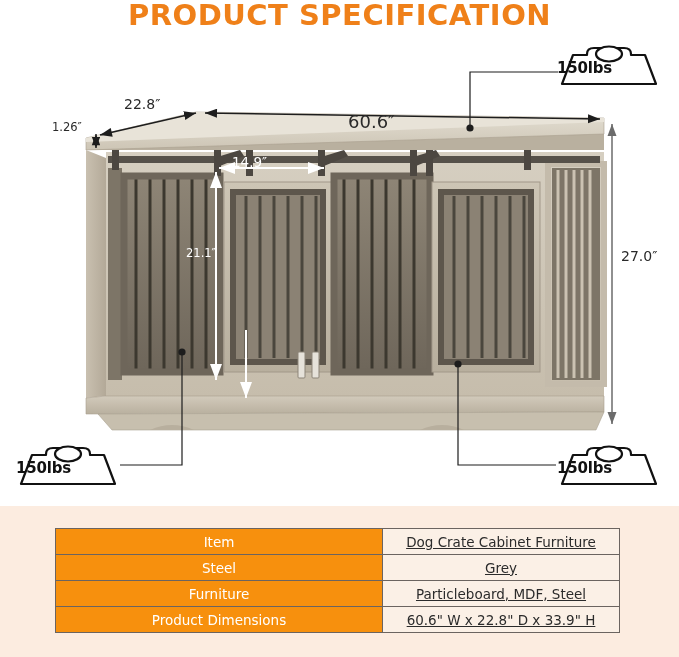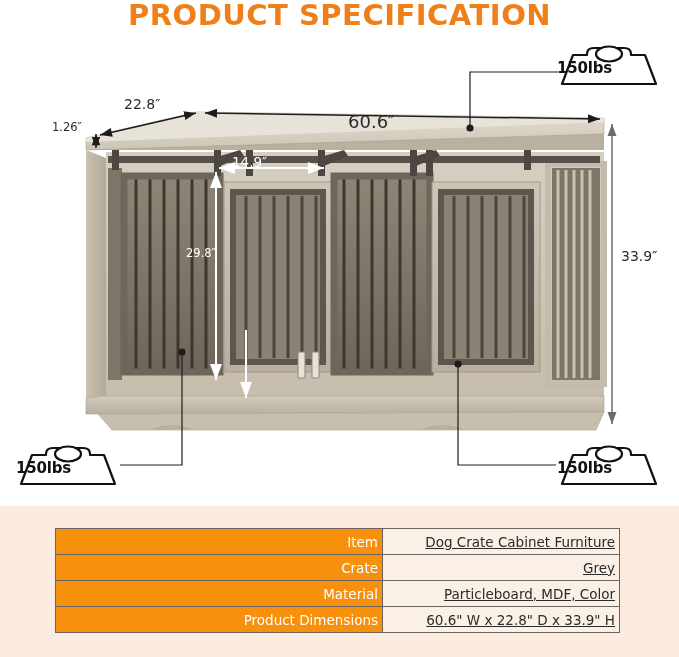--- a/index.html
+++ b/index.html
@@ -30,21 +30,21 @@
   
   .spec-table{
     position:absolute;left:55px;top:528px;
     width:565px;border-collapse:collapse;
     table-layout:fixed;
   }
   .spec-table td{
     height:25px;
     border:1px solid #6b6460;
     font-size:13.5px;
-    text-align:right;
+    text-align:center;
     vertical-align:middle;
     padding:0 4px;
     font-family:"DejaVu Sans", sans-serif;
   }
   .spec-table td.k{
     width:318px;
     background:#f7900d;
     color:#ffffff;
   }
   .spec-table td.v{
@@ -265,22 +265,22 @@
       <circle cx="458" cy="364" r="3.6" fill="#1d1d1d"></circle>
 
       <line x1="246" y1="330" x2="246" y2="398" stroke="#ffffff" stroke-width="2" marker-end="url(#arW)"></line>
     </svg>
 
     
     <div class="dim" id="dim-depth">22.8″</div>
     <div class="dim" id="dim-width">60.6″</div>
     <div class="dim" id="dim-thick">1.26″</div>
     <div class="dim w" id="dim-inner-w">14.9″</div>
-    <div class="dim w" id="dim-inner-h">29.8″</div>
-    <div class="dim" id="dim-height">33.9″</div>
+    <div class="dim w" id="dim-inner-h">21.1″</div>
+    <div class="dim" id="dim-height">27.0″</div>
 
     
     <div class="badge" id="badge-tr">
       <svg viewBox="0 0 104 46">
         <path d="M30,12 Q30,6 37,6 L67,6 Q74,6 74,12 L74,13 L88,13 L99,42 L5,42 L16,13 L30,13 Z" fill="#ffffff" stroke="#111111" stroke-width="2.2" stroke-linejoin="round"></path>
         <ellipse cx="52" cy="12" rx="13" ry="7.5" fill="#ffffff" stroke="#111111" stroke-width="2.2"></ellipse>
       </svg>
       <div class="lbl">150lbs</div>
     </div>
 
@@ -303,26 +303,26 @@
 
   <div class="bottom-panel"></div>
 
   <table class="spec-table">
     <tbody>
       <tr>
         <td class="k">Item</td>
         <td class="v">Dog Crate Cabinet Furniture</td>
       </tr>
       <tr>
-        <td class="k">Crate</td>
+        <td class="k">Steel</td>
         <td class="v">Grey</td>
       </tr>
       <tr>
-        <td class="k">Material</td>
-        <td class="v">Particleboard, MDF, Color</td>
+        <td class="k">Furniture</td>
+        <td class="v">Particleboard, MDF, Steel</td>
       </tr>
       <tr>
         <td class="k">Product Dimensions</td>
         <td class="v">60.6" W x 22.8" D x 33.9" H</td>
       </tr>
     </tbody>
   </table>
 
 </div>
 

